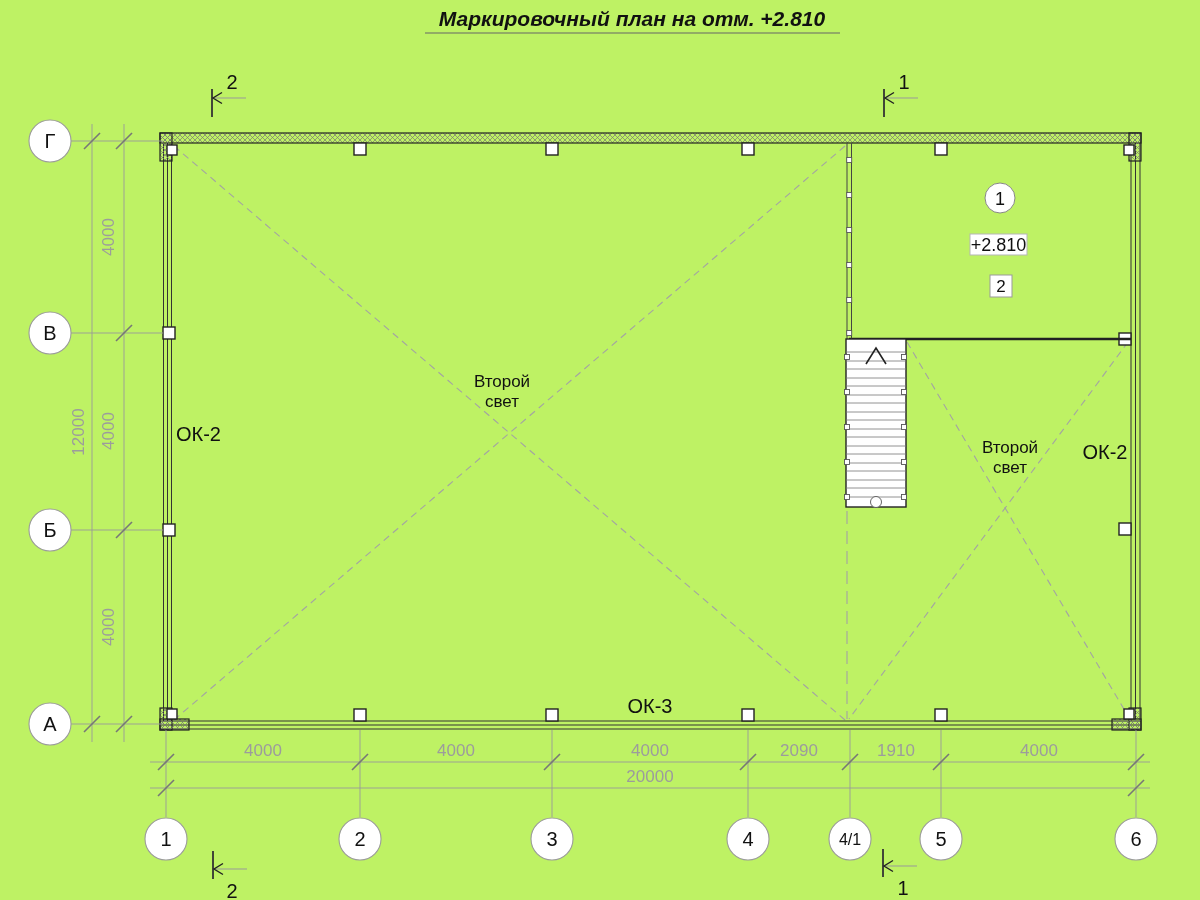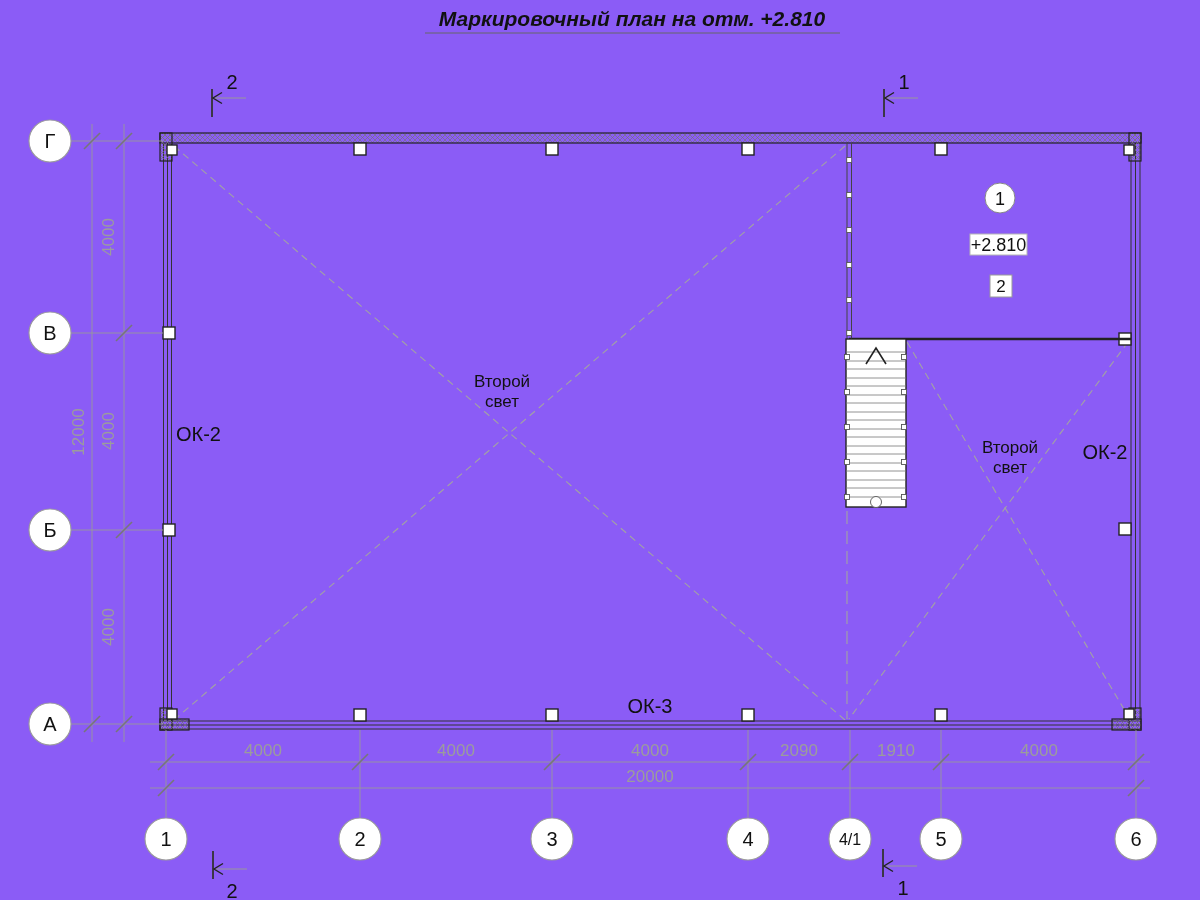--- a/index.html
+++ b/index.html
@@ -1,16 +1,16 @@
 <!DOCTYPE html>
 <html><head>
 <meta charset="utf-8">
 <style>
   html,body{margin:0;padding:0;background:#ffffff;}
-  #stage{position:relative;width:1200px;height:900px;background:#8b5cf6;overflow:hidden;}
+  #stage{position:relative;width:1200px;height:900px;background:#bef264;overflow:hidden;}
   svg{display:block;}
   text{font-family:"Liberation Sans", sans-serif;}
   .title-text{font-size:21px;font-style:italic;font-weight:bold;fill:#111;}
   .axistext{font-size:20px;fill:#111;}
   .axistext-small{font-size:16px;fill:#111;}
   .dimtext{font-size:17px;fill:#9c9c9c;}
   .label{font-size:20px;fill:#111;}
   .small-label{font-size:17px;fill:#111;}
   .ann-text{font-size:18px;fill:#111;}
   .thin{stroke:#999;stroke-width:0.9;}

